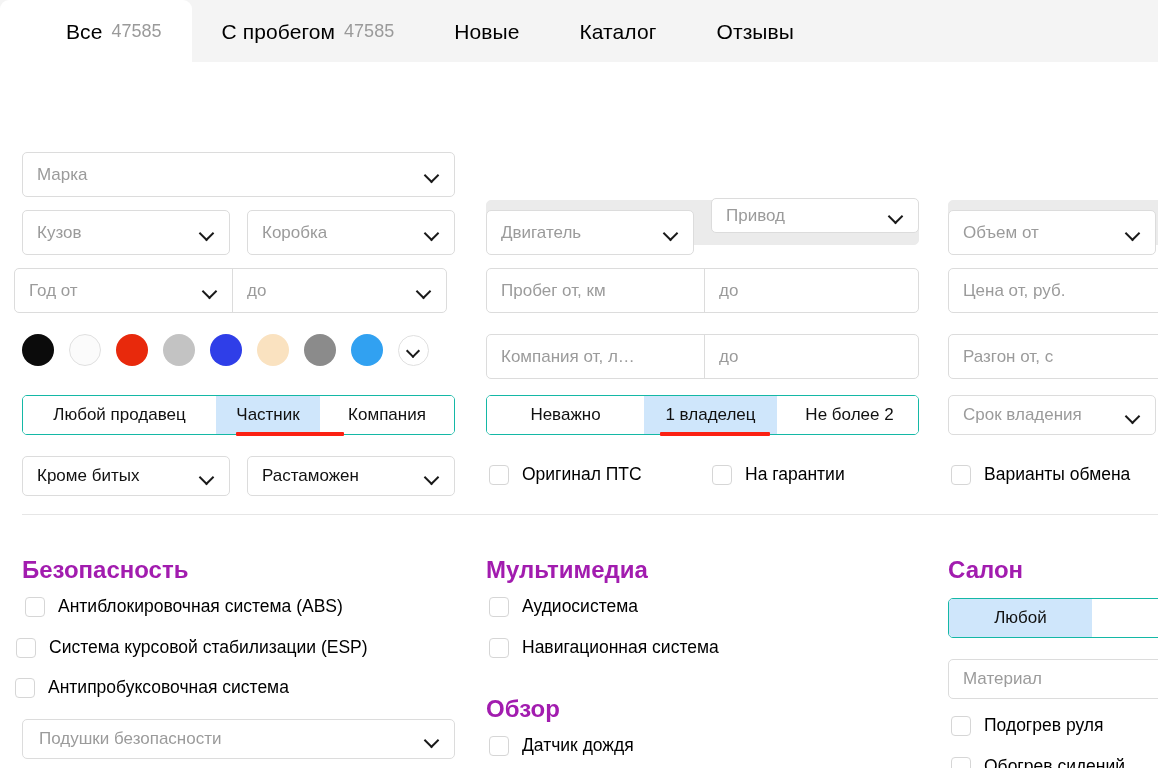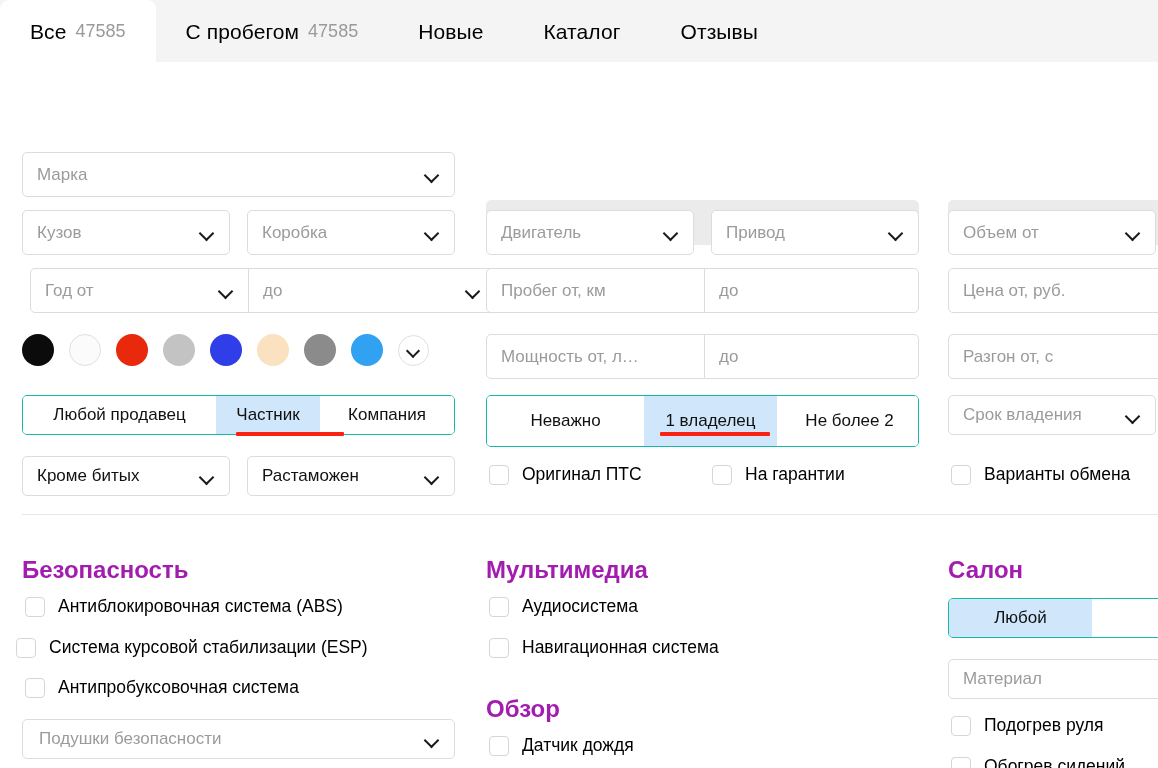--- a/index.html
+++ b/index.html
@@ -33,21 +33,21 @@
   .tab .tcount {
     margin-left: 9px;
     color: #9a9a9a;
     font-size: 18px;
   }
   .tab.active {
     background: #ffffff;
     border-top-left-radius: 9px;
     border-top-right-radius: 9px;
   }
-  .tab.active .tlabel { color: #000; }
+  .tab.active .tlabel { color: #000; margin-left: 36px; }
 
   
   .panel {
     position: relative;
     padding: 0;
   }
 
   
   .ctl {
     position: absolute;
@@ -232,21 +232,21 @@
 
   <div class="ctl" style="left:22px; top:148px; width:208px; height:45px;">
     <span class="ph">Кузов</span>
     <span class="chev"></span>
   </div>
   <div class="ctl" style="left:247px; top:148px; width:208px; height:45px;">
     <span class="ph">Коробка</span>
     <span class="chev"></span>
   </div>
 
-  <div class="pair" style="left:30px; top:206px; width:466px; height:45px;">
+  <div class="pair" style="left:14px; top:206px; width:433px; height:45px;">
     <div class="half" style="width:217px;">
       <span class="ph">Год от</span>
       <span class="chev"></span>
     </div>
     <div class="half" style="flex:1;">
       <span class="ph">до</span>
       <span class="chev"></span>
     </div>
   </div>
 
@@ -282,44 +282,44 @@
 
   <div class="ctl disabled" style="left:486px; top:90px; width:433px; height:45px;">
     <span class="ph">Модель</span>
     <span class="chev"></span>
   </div>
 
   <div class="ctl" style="left:486px; top:148px; width:208px; height:45px;">
     <span class="ph">Двигатель</span>
     <span class="chev"></span>
   </div>
-  <div class="ctl" style="left:711px; top:148px; width:208px; height:45px;">
+  <div class="ctl" style="left:711px; top:136px; width:208px; height:35px;">
     <span class="ph">Привод</span>
     <span class="chev"></span>
   </div>
 
   <div class="pair" style="left:486px; top:206px; width:433px; height:45px;">
     <div class="half" style="width:217px;">
       <span class="ph">Пробег от, км</span>
     </div>
     <div class="half" style="flex:1;">
       <span class="ph">до</span>
     </div>
   </div>
 
   <div class="pair" style="left:486px; top:272px; width:433px; height:45px;">
     <div class="half" style="width:217px;">
-      <span class="ph">Мощность от, л…</span>
+      <span class="ph">Компания от, л…</span>
     </div>
     <div class="half" style="flex:1;">
       <span class="ph">до</span>
     </div>
   </div>
 
-  <div class="seg" style="left:486px; top:333px; width:433px; height:52px;">
+  <div class="seg" style="left:486px; top:333px; width:433px; height:40px;">
     <div class="segbtn" style="width:157px;">Неважно</div>
     <div class="segbtn sel" style="width:133px;">1 владелец</div>
     <div class="segbtn" style="flex:1;padding-left:22px;">Не более 2</div>
   </div>
   <div class="redline" style="left:660px; top:370px; width:110px;"></div>
 
   <div class="cb" style="left:489px; top:402px;">
     <span class="cbbox"></span>
     <span class="cblabel">Оригинал ПТС</span>
   </div>
@@ -366,21 +366,21 @@
 
   <div class="sect-title" style="left:22px; top:494px;">Безопасность</div>
   <div class="cb" style="left:25px; top:534px;">
     <span class="cbbox"></span>
     <span class="cblabel">Антиблокировочная система (ABS)</span>
   </div>
   <div class="cb" style="left:16px; top:575px;">
     <span class="cbbox"></span>
     <span class="cblabel">Система курсовой стабилизации (ESP)</span>
   </div>
-  <div class="cb" style="left:25px; top:615px;">
+  <div class="cb" style="left:15px; top:615px;">
     <span class="cbbox"></span>
     <span class="cblabel">Антипробуксовочная система</span>
   </div>
   <div class="ctl" style="left:22px; top:657px; width:433px; height:40px;padding-left:16px;">
     <span class="ph">Подушки безопасности</span>
     <span class="chev"></span>
   </div>
 
   <div class="sect-title" style="left:486px; top:494px;">Мультимедиа</div>
   <div class="cb" style="left:489px; top:534px;">

